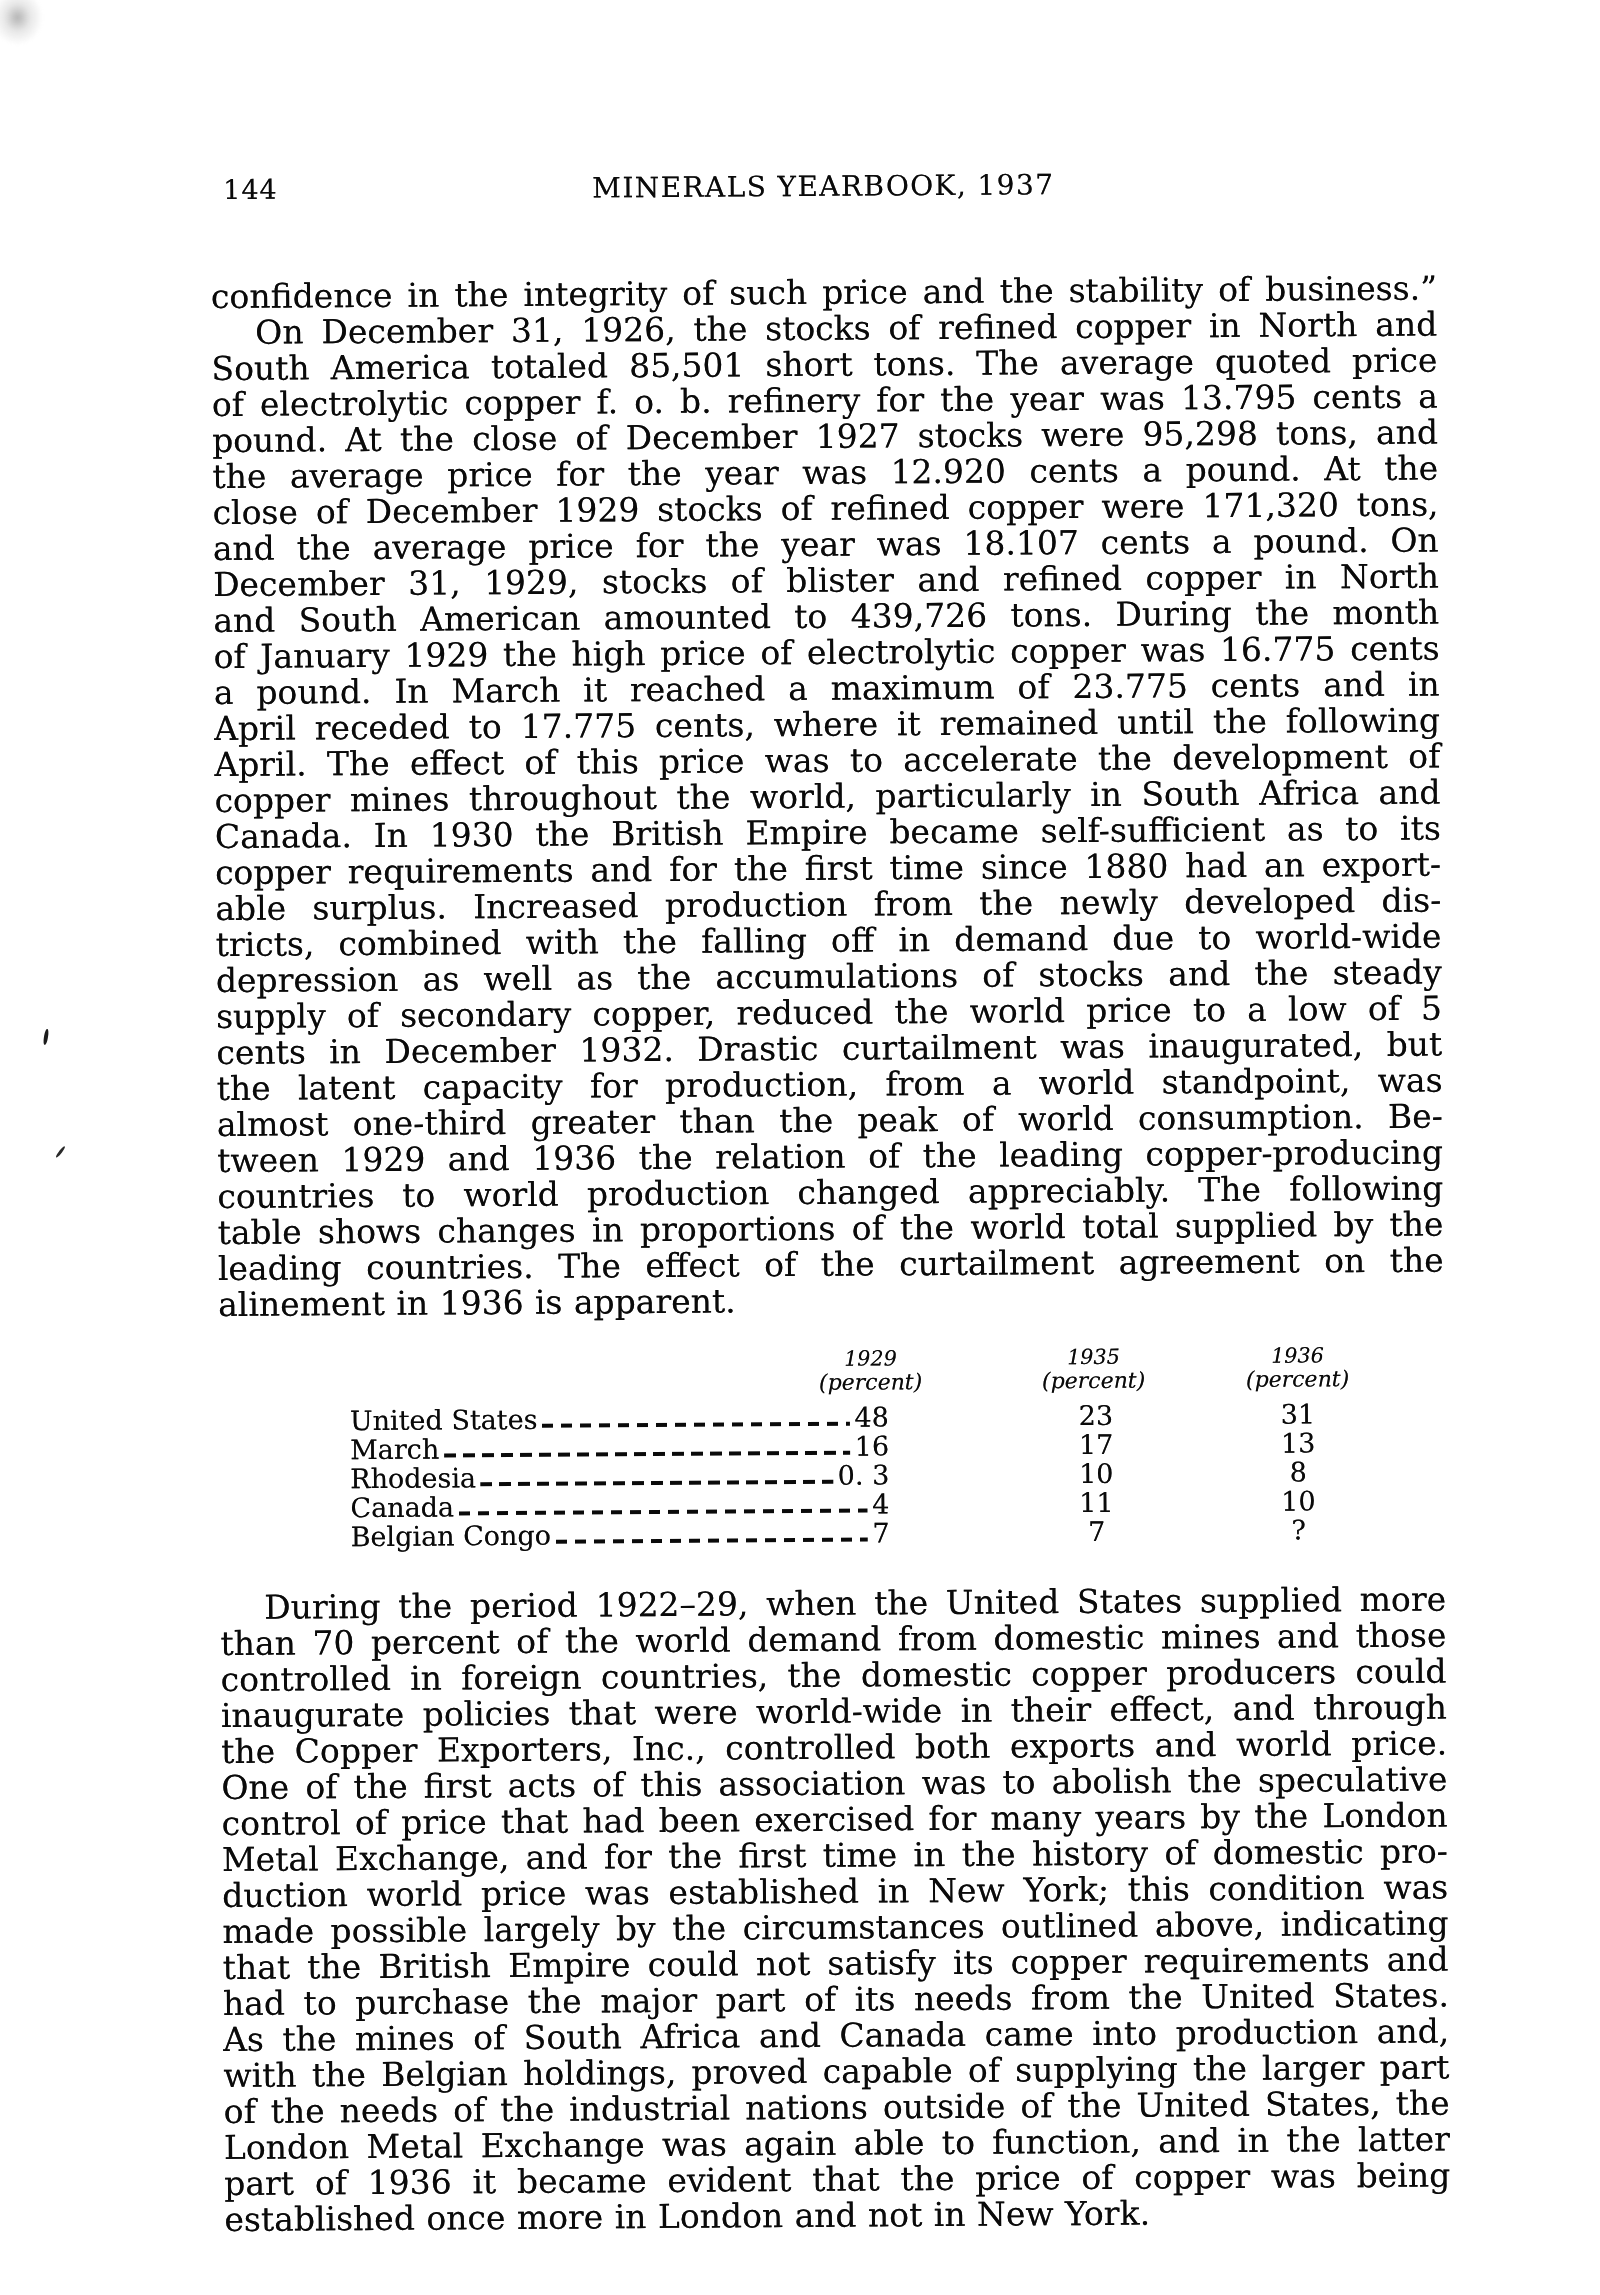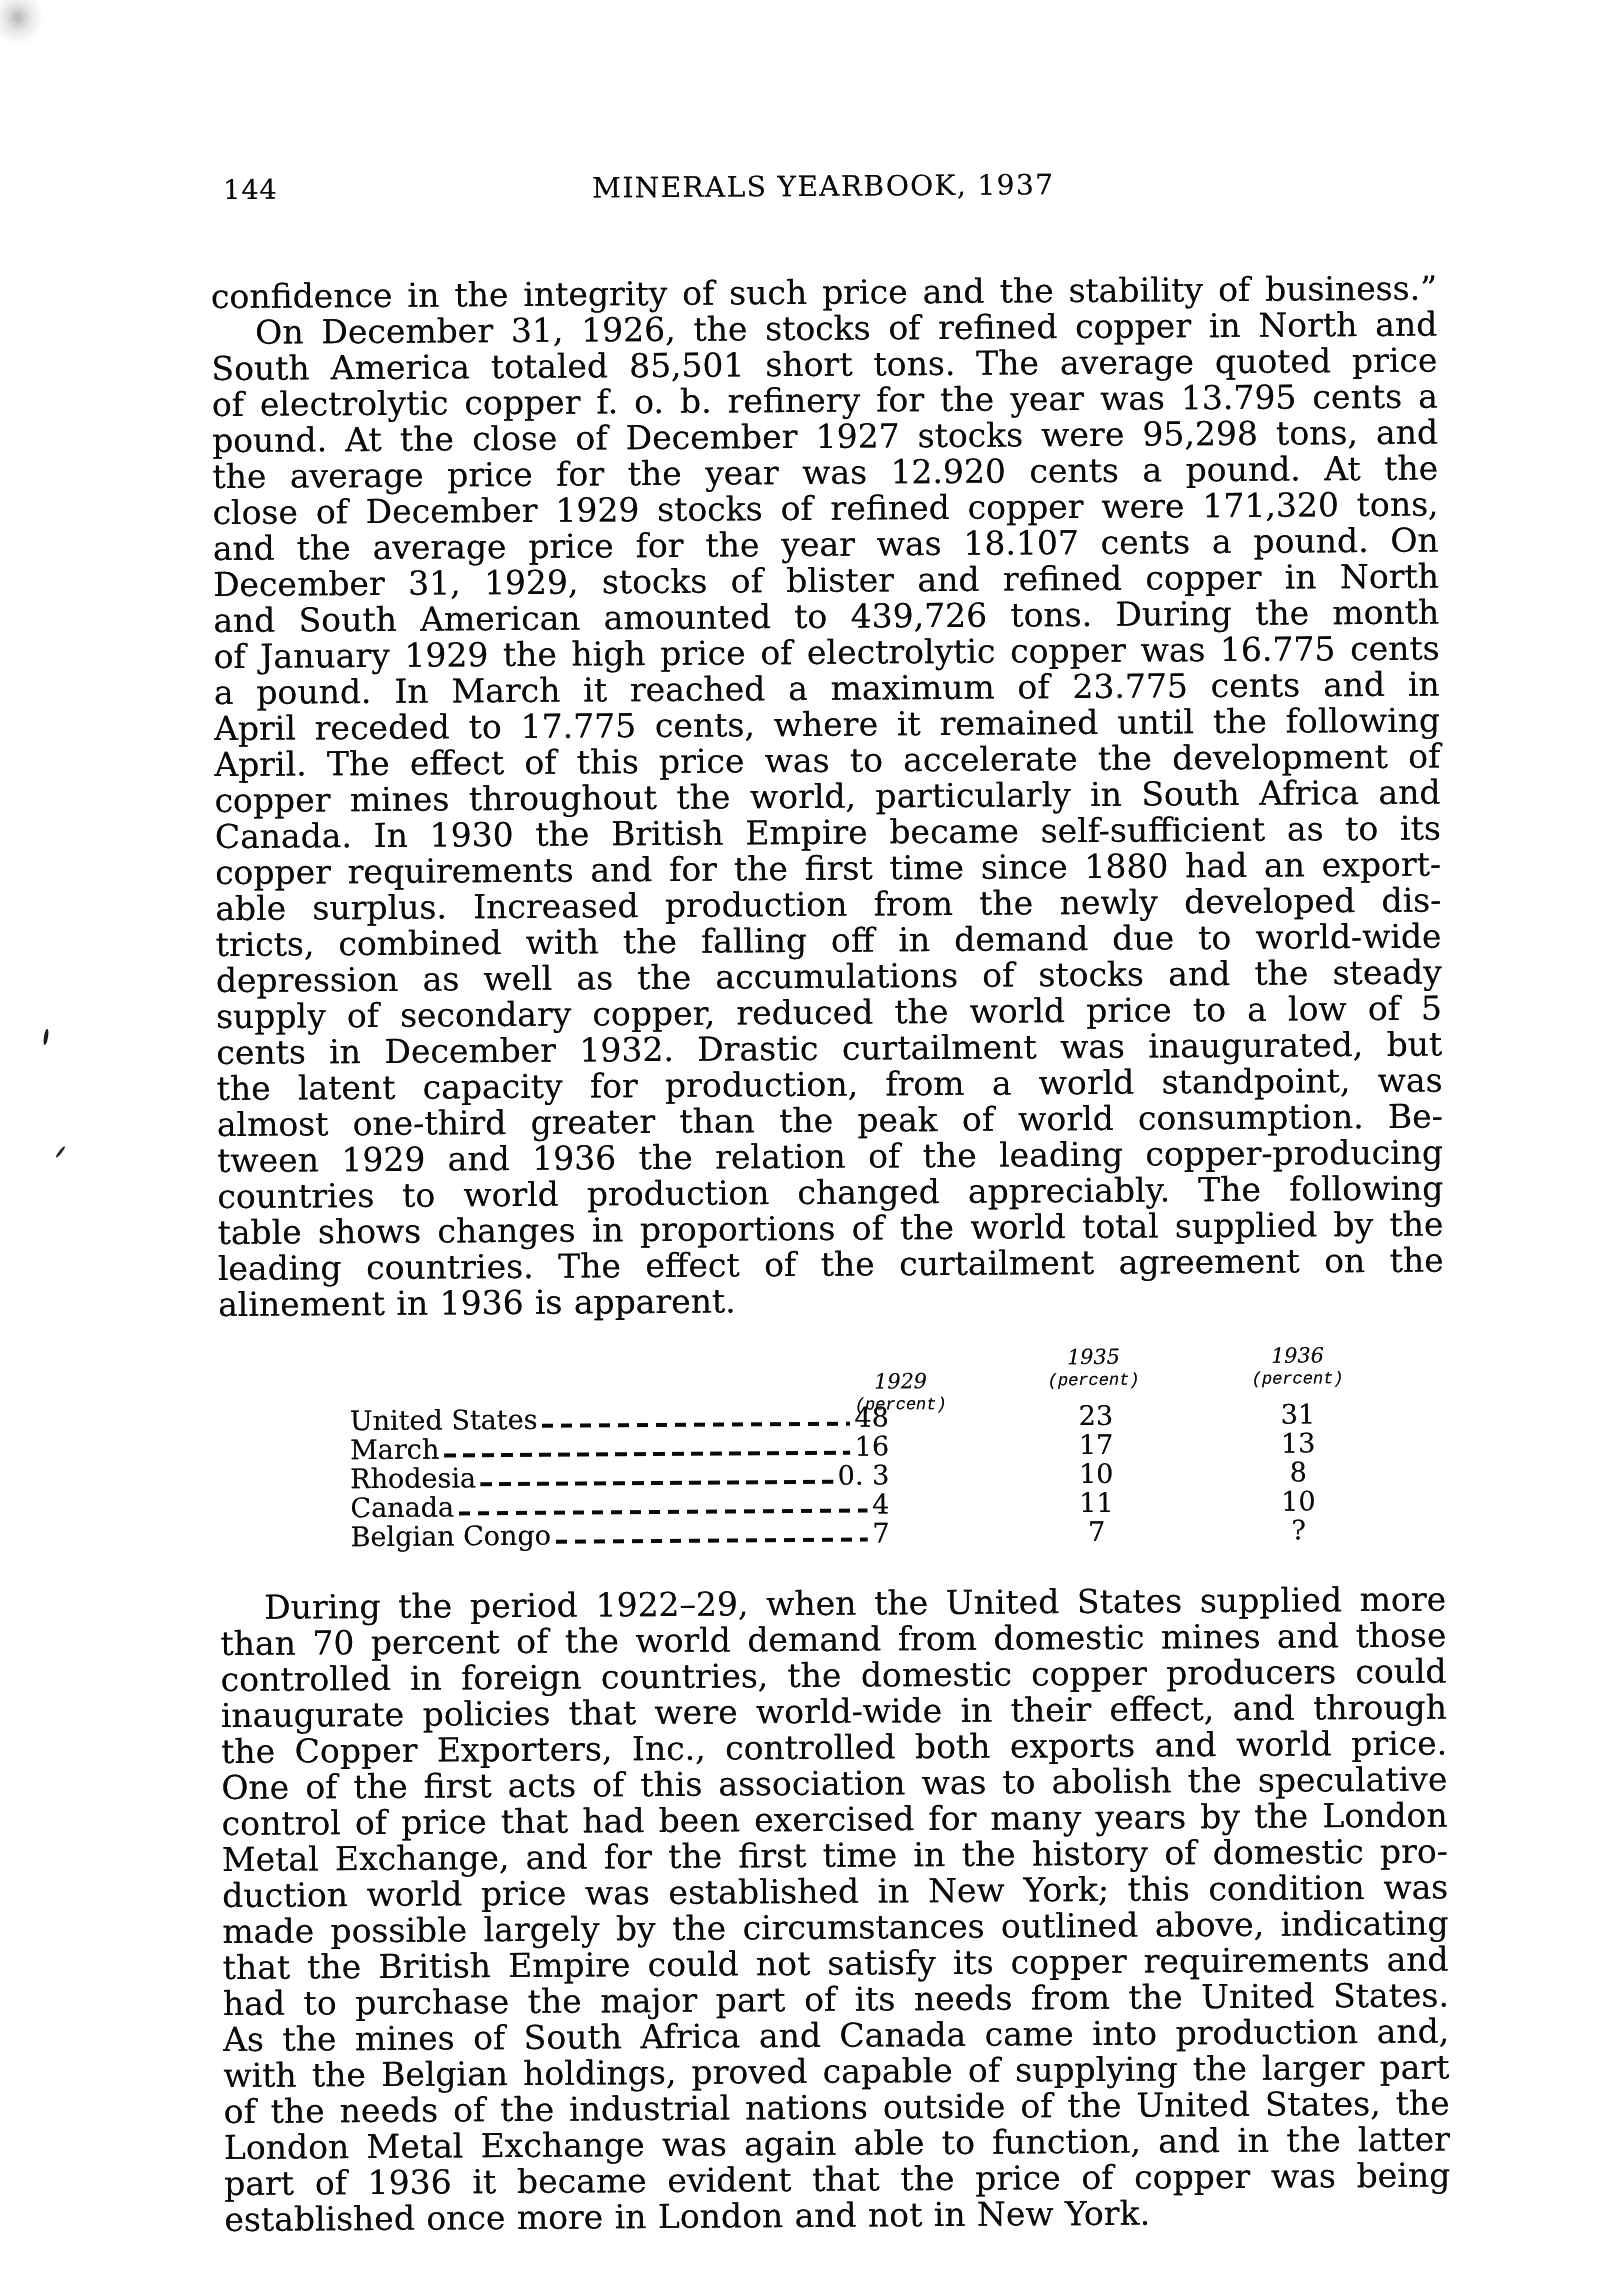--- a/index.html
+++ b/index.html
@@ -37,25 +37,25 @@
     font-size: 33px; line-height: 36px;
     text-align: justify; text-align-last: justify;
     word-spacing: 0.9px;
   }
   .line.indent { padding-left: 44px; }
   .line.last { text-align-last: left; }
   
   .ctable { position: absolute; left: 347px; top: 1347px; width: 1024px; }
   .thead { position: absolute; top: 0; left: 0; width: 100%; height: 54px; }
   .thcol { position: absolute; width: 138px; text-align: center; font-style: italic; }
-  .thcol.c0 { left: 482px; margin-top: 23px; }
+  .thcol.c0 { left: 452px; }
   .thcol.c1 { left: 675px; }
   .thcol.c2 { left: 879px; text-align: center; }
   .thyear { display: block; font-size: 20.7px; line-height: 24px; }
-  .thunit { display: block; font-size: 17px; line-height: 23px; font-family: Liberation Mono, monospace; }
+  .thunit { display: block; font-size: 22px; line-height: 23px; }
   .tbody { position: absolute; top: 56px; left: 0; width: 100%; }
   .trow { position: relative; height: 29px; width: 100%; }
   .tseg {
     position: absolute; left: 0; top: 0; width: 539px; height: 29px;
     display: flex; align-items: flex-end;
   }
   .tname { font-size: 27px; line-height: 29px; white-space: nowrap; }
   .leader {
     flex: 1; height: 4.1px; align-self: flex-end;
     margin: 0 4.6px 6px 4.6px;

